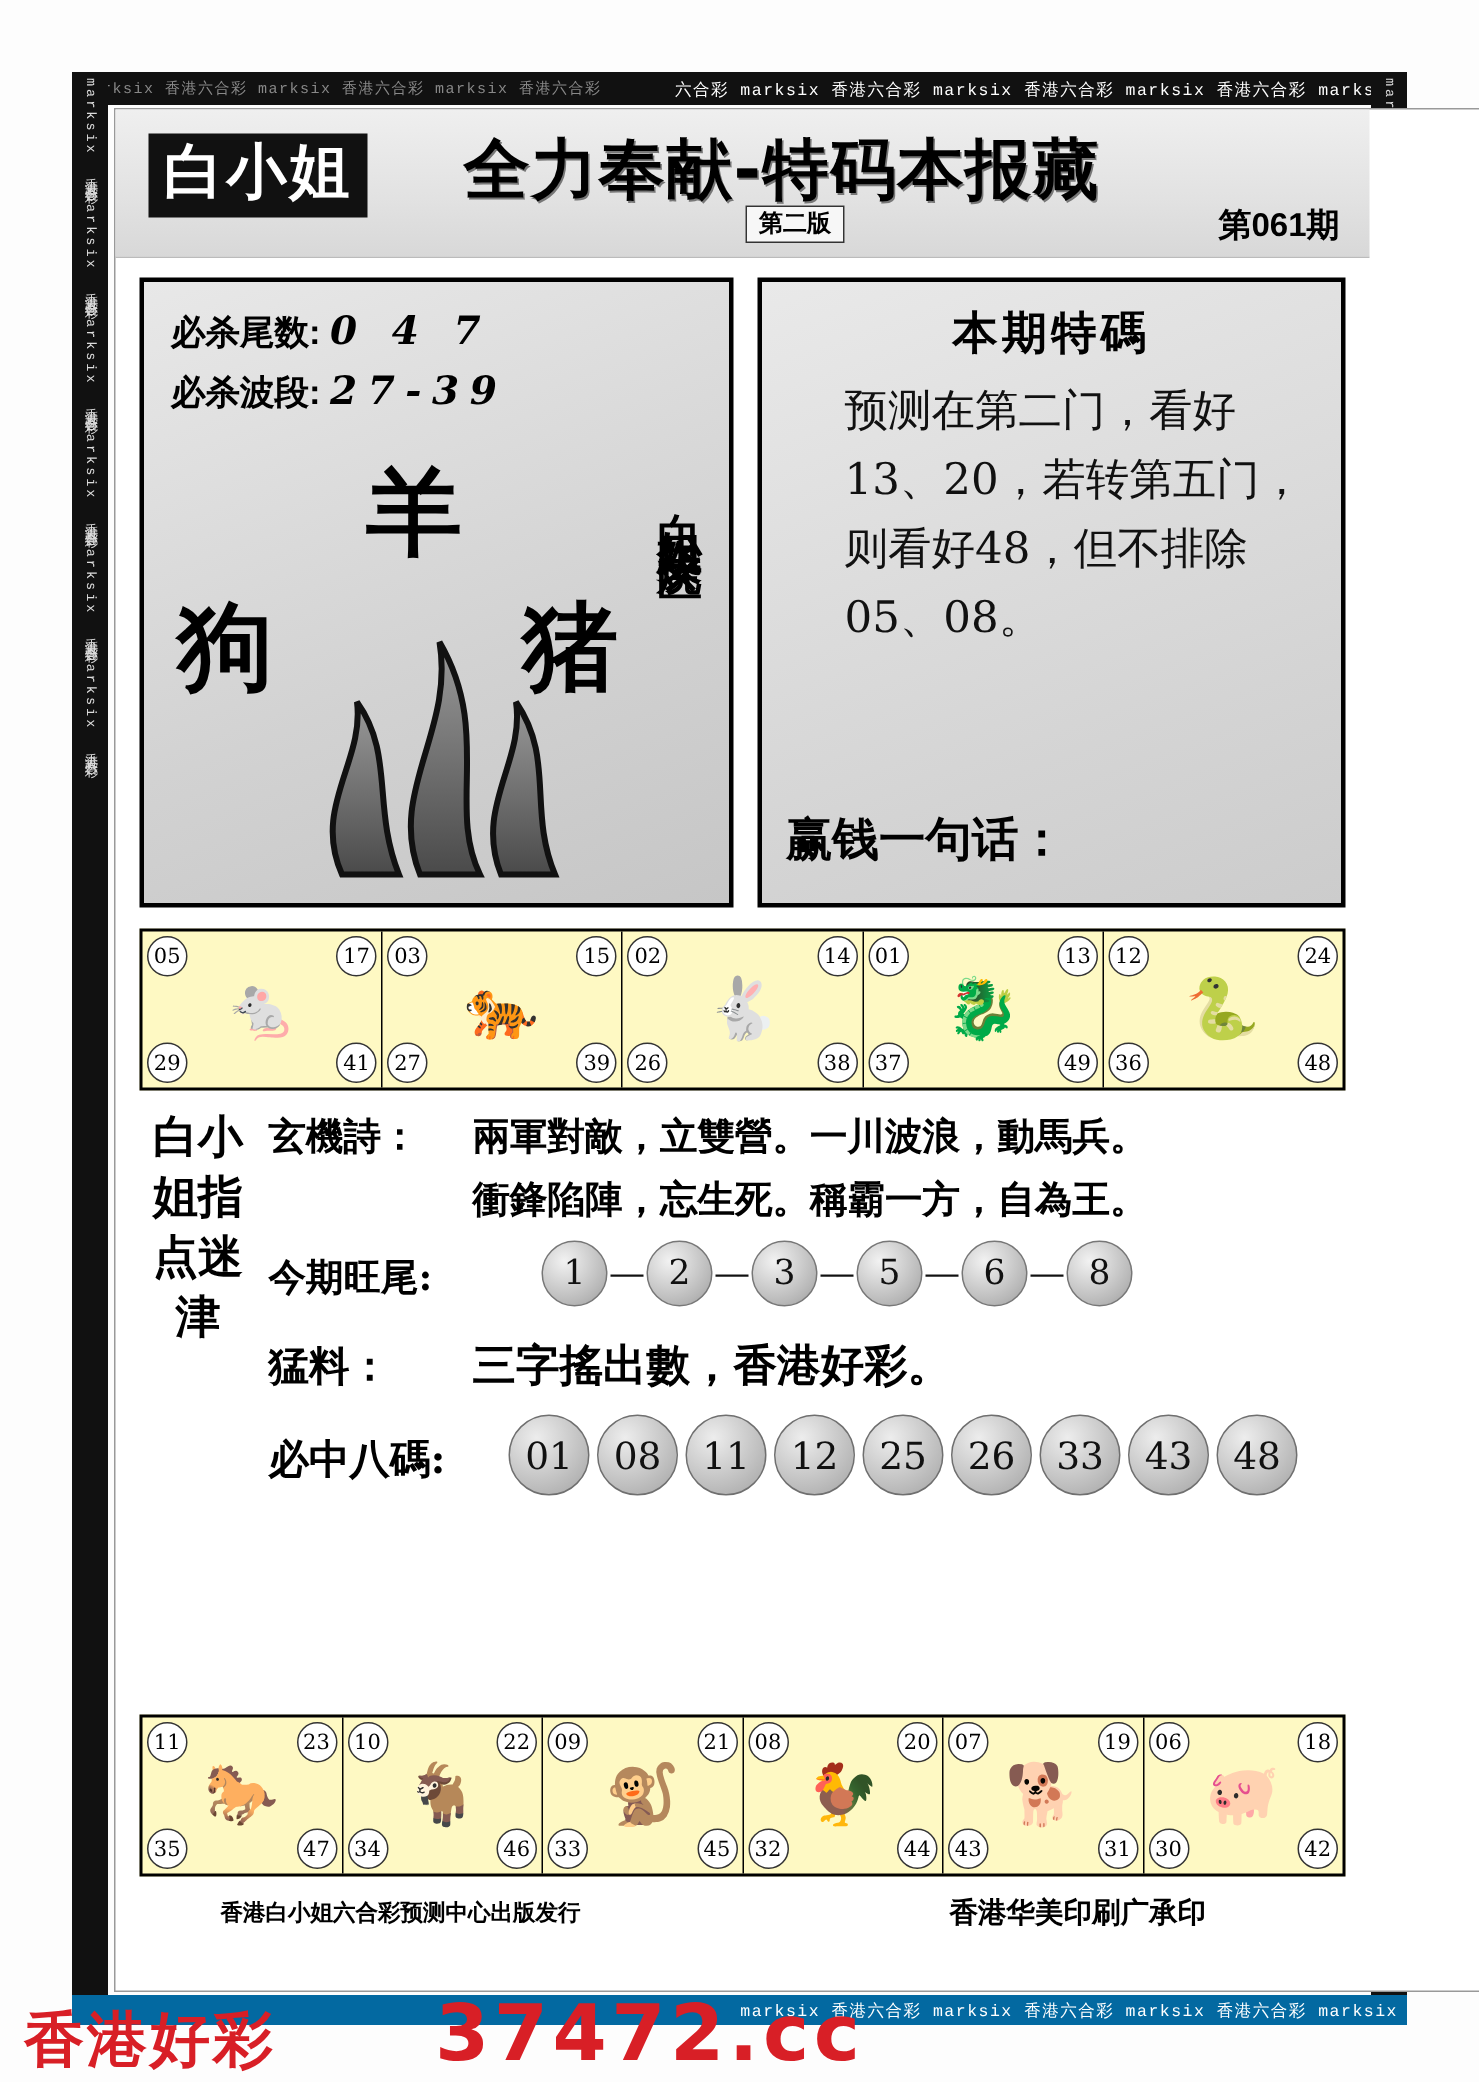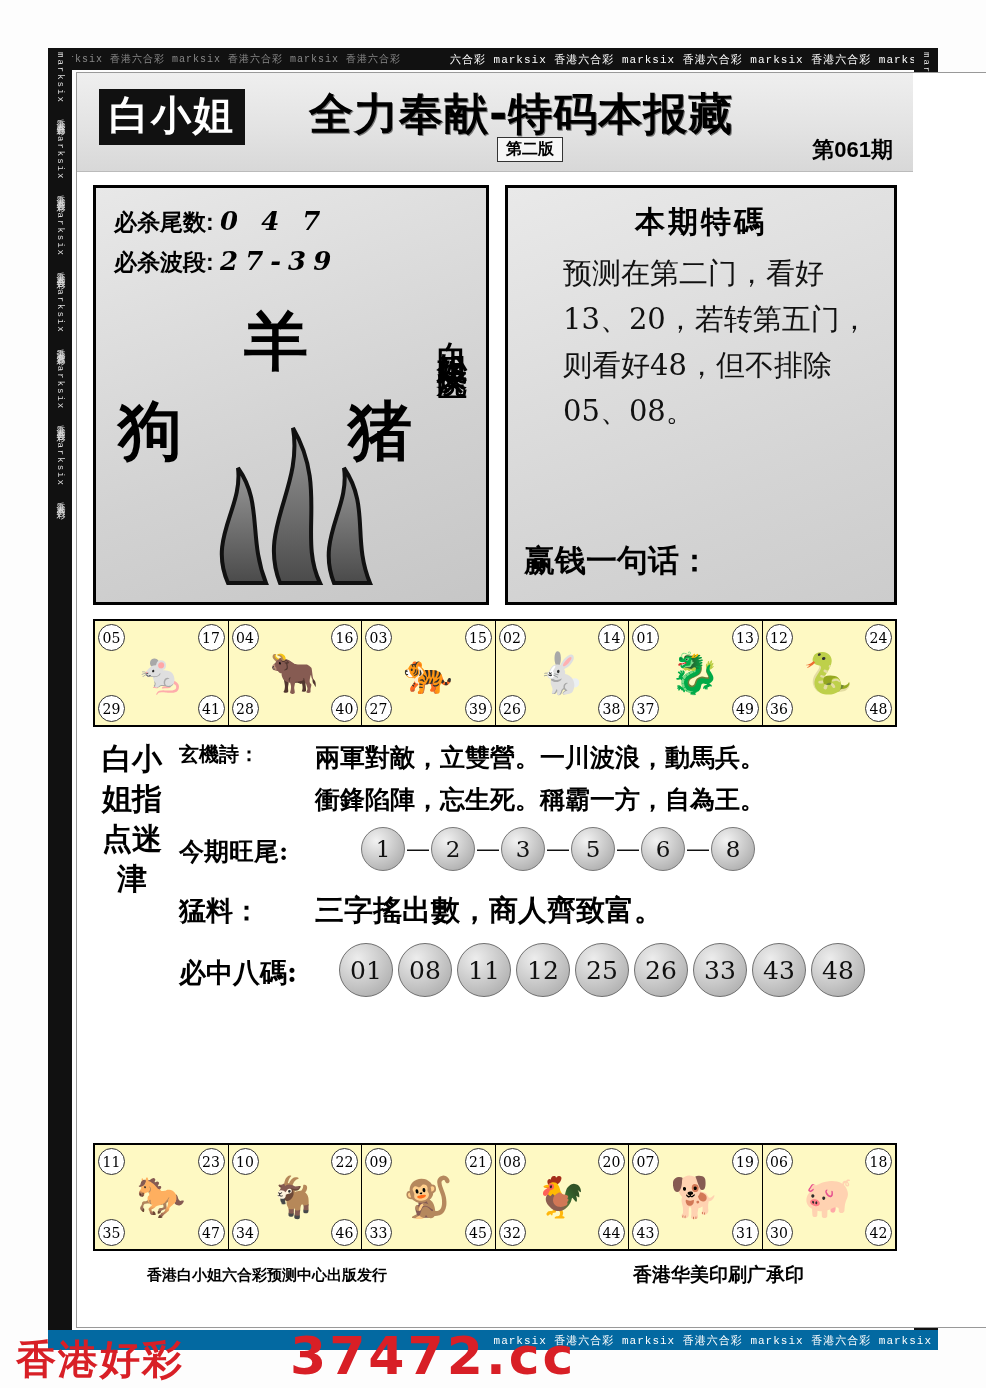--- a/index.html
+++ b/index.html
@@ -145,21 +145,21 @@
   .midblock{
     position:absolute;left:16px;top:658px;width:804px;height:408px;
   }
   .sideword{
     position:absolute;left:6px;top:8px;width:66px;
     font-size:30px;font-weight:bold;line-height:40px;text-align:center;
     font-family:"DejaVu Sans","Liberation Sans",sans-serif;
     letter-spacing:0px;
   }
   .poem-label{
-    position:absolute;left:86px;top:10px;font-size:20px;font-weight:bold;
+    position:absolute;left:86px;top:10px;font-size:25px;font-weight:bold;
     font-family:"DejaVu Serif","Liberation Serif",serif;
   }
   .poem-l1{
     position:absolute;left:222px;top:10px;font-size:25px;font-weight:bold;
     font-family:"DejaVu Serif","Liberation Serif",serif;white-space:nowrap;
   }
   .poem-l2{
     position:absolute;left:222px;top:52px;font-size:25px;font-weight:bold;
     font-family:"DejaVu Serif","Liberation Serif",serif;white-space:nowrap;
   }
@@ -282,27 +282,20 @@
       </div>
     </div>
 
     <div class="grid top" id="grid-top">
         <div class="cell">
           <div class="numcirc tl">05</div>
           <div class="numcirc tr">17</div>
           <div class="numcirc bl">29</div>
           <div class="numcirc br">41</div>
           <div class="animal">🐁</div>
-        </div>
-        <div class="cell">
-          <div class="numcirc tl">04</div>
-          <div class="numcirc tr">16</div>
-          <div class="numcirc bl">28</div>
-          <div class="numcirc br">40</div>
-          <div class="animal">🐂</div>
         </div>
         <div class="cell">
           <div class="numcirc tl">03</div>
           <div class="numcirc tr">15</div>
           <div class="numcirc bl">27</div>
           <div class="numcirc br">39</div>
           <div class="animal">🐅</div>
         </div>
         <div class="cell">
           <div class="numcirc tl">02</div>
@@ -342,21 +335,21 @@
           <div class="tailball">3</div>
           <span class="dash">—</span>
           <div class="tailball">5</div>
           <span class="dash">—</span>
           <div class="tailball">6</div>
           <span class="dash">—</span>
           <div class="tailball">8</div>
         </div>
 
       <div class="hot-label">猛料：</div>
-      <div class="hot-text">三字搖出數，商人齊致富。</div>
+      <div class="hot-text">三字搖出數，香港好彩。</div>
 
       <div class="eight-label">必中八碼:</div>
       <div class="eightrow" id="eight-row">
           <div class="eightball">01</div>
           <div class="eightball">08</div>
           <div class="eightball">11</div>
           <div class="eightball">12</div>
           <div class="eightball">25</div>
           <div class="eightball">26</div>
           <div class="eightball">33</div>

